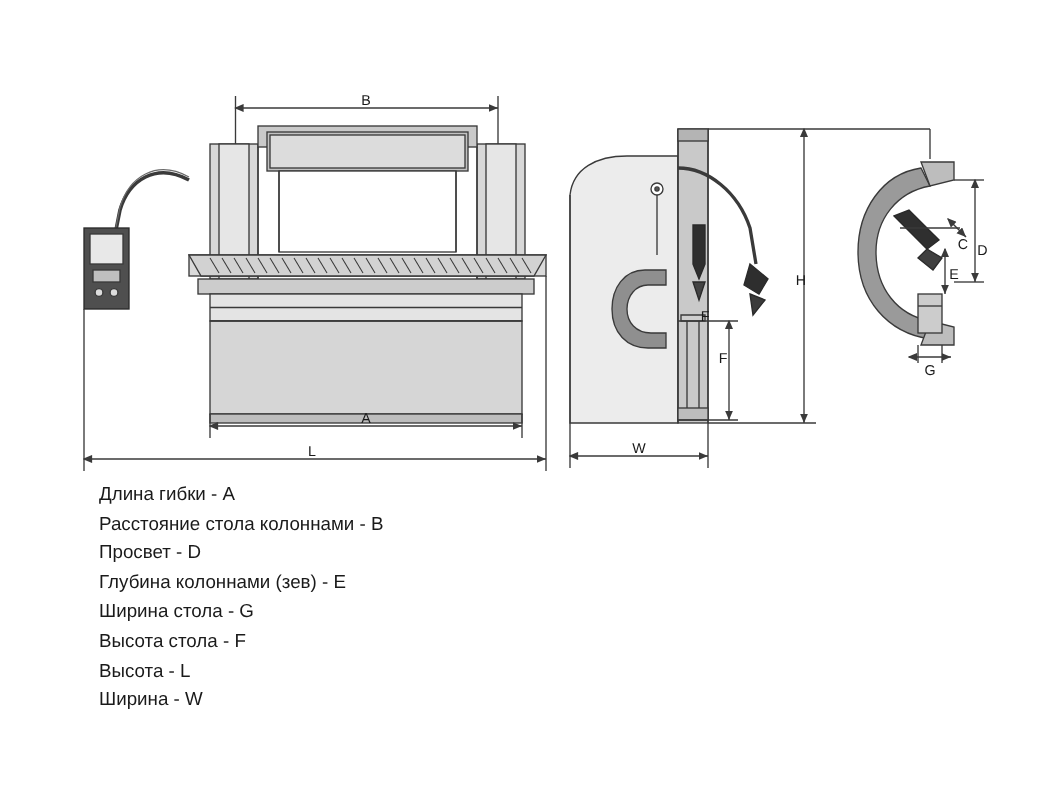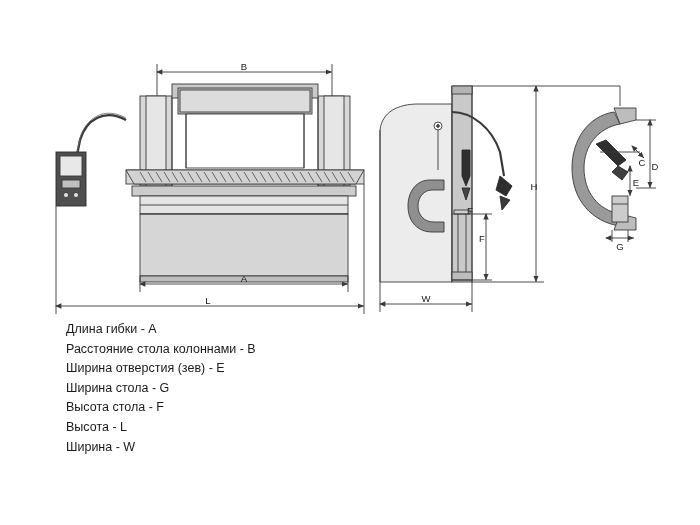--- a/index.html
+++ b/index.html
@@ -215,18 +215,19 @@
     <text x="636" y="186">E</text>
     <text x="620" y="250">G</text>
     <text x="470" y="214">F</text>
   </g>
 </svg>
 </div>
 
 <div class="legend">
   <div class="legend-item">Длина гибки - A</div>
   <div class="legend-item">Расстояние стола колоннами - B</div>
-  <div class="legend-item">Ширина отверстия (зев) - E</div>
+  <div class="legend-item">Просвет - D</div>
+  <div class="legend-item">Глубина колоннами (зев) - E</div>
   <div class="legend-item">Ширина стола - G</div>
   <div class="legend-item">Высота стола - F</div>
   <div class="legend-item">Высота - L</div>
   <div class="legend-item">Ширина - W</div>
 </div>
 
 </body></html>

